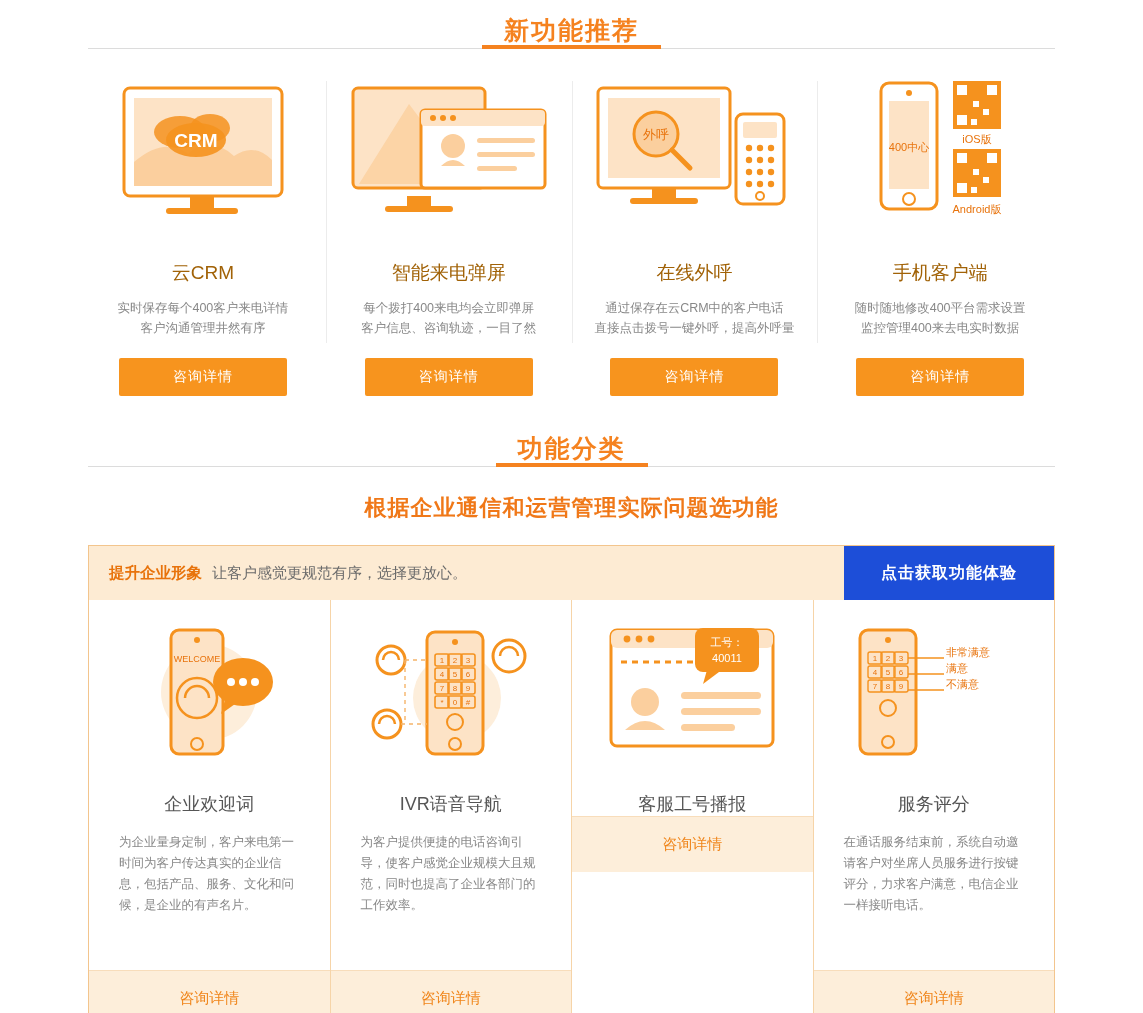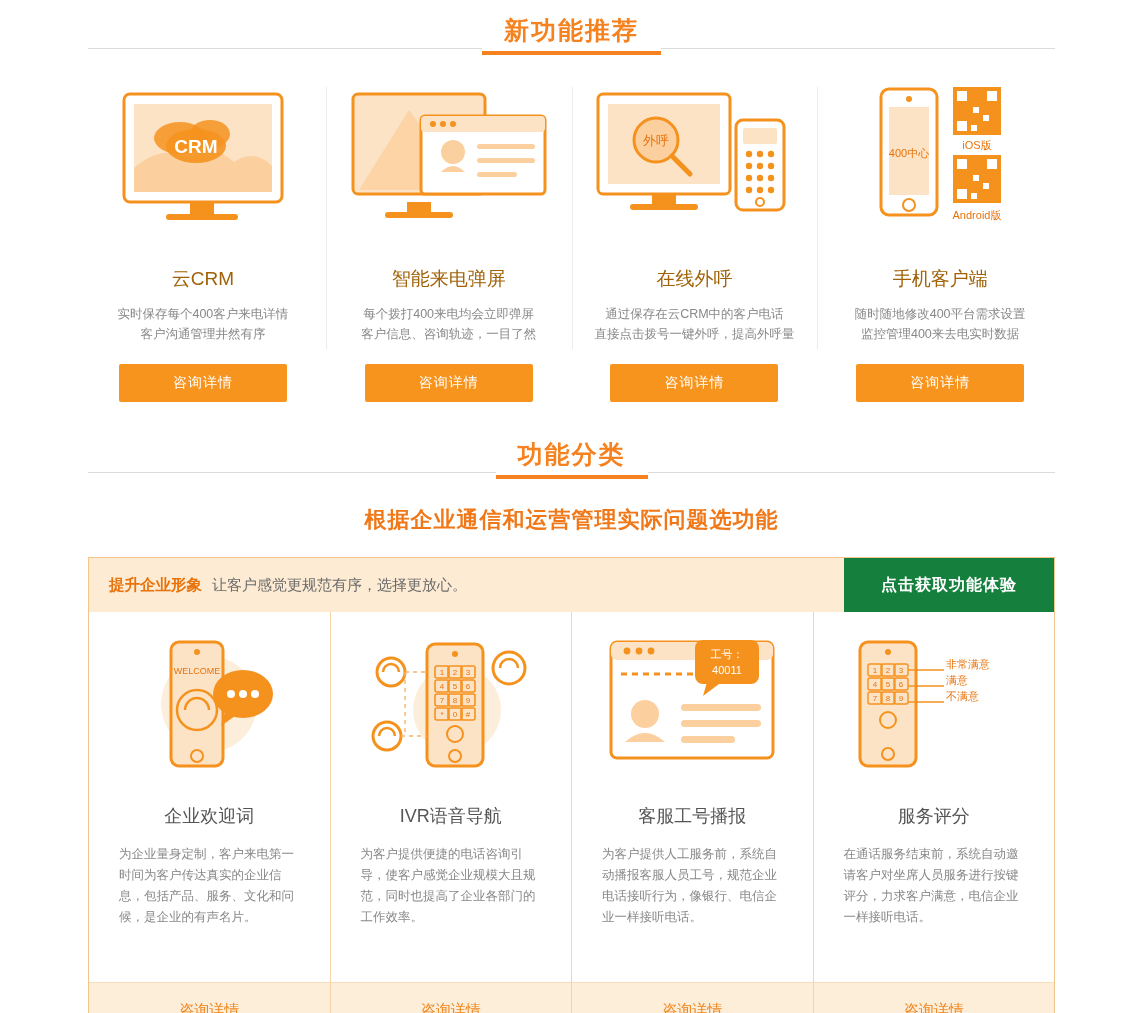--- a/index.html
+++ b/index.html
@@ -25,21 +25,21 @@
     height:1px;
     background:#dcdcdc;
   }
   .section-head .title {
     position:relative;
     display:inline-block;
     font-size:25px;
     font-weight:bold;
     color:#f5821f;
     letter-spacing:2px;
-    padding-bottom:8px;
+    padding-bottom:2px;
     background:#fff;
     z-index:2;
     padding-left:22px; padding-right:22px;
   }
   .section-head .title:after {
     content:"";
     position:absolute;
     left:0; right:0; bottom:0;
     height:4px;
     background:#f5821f;
@@ -123,21 +123,21 @@
     display:flex;
     align-items:center;
     padding-left:20px;
     font-size:15px;
     color:#6b6b6b;
     text-align:center;
   }
   .cat-top-left b { color:#e8730c; font-weight:bold; margin-right:10px; font-size:15.5px;}
   .cat-top-right {
     width:210px;
-    background:#15803d;
+    background:#1d4ed8;
     color:#fff;
     font-size:16px;
     font-weight:bold;
     display:flex;
     align-items:center;
     justify-content:center;
     letter-spacing:1px;
     cursor:pointer;
   }
   .cat-body {
@@ -422,21 +422,20 @@
           <rect x="84" y="78" width="80" height="7" rx="3.5" fill="#fbcf9e"></rect>
           <rect x="84" y="94" width="80" height="7" rx="3.5" fill="#fbcf9e"></rect>
           <rect x="84" y="110" width="54" height="7" rx="3.5" fill="#fbcf9e"></rect>
           <rect x="98" y="14" width="64" height="44" rx="8" fill="#f5921e"></rect>
           <path d="M110 56 L106 70 L122 58 Z" fill="#f5921e"></path>
           <text x="130" y="32" font-size="11" font-family="Liberation Sans, sans-serif" fill="#fff" text-anchor="middle">工号：</text>
           <text x="130" y="48" font-size="11" font-family="Liberation Sans, sans-serif" fill="#fff" text-anchor="middle">40011</text>
         </svg>
       </div>
       <div class="cat-name">客服工号播报</div>
-      <div class="cat-desc">为客户提供人工服务前，系统自动播报客服人员工号，规范企业电话接听行为，像银行、电信企业一样接听电话。</div>
       <div class="cat-foot">咨询详情</div>
     </div>
 
     <div class="cat-col">
       <div class="cat-art">
         <svg width="200" height="160" viewBox="0 0 200 160">
           <rect x="26" y="16" width="56" height="124" rx="8" fill="#fde3c6" stroke="#f5921e" stroke-width="3"></rect>
           <circle cx="54" cy="26" r="3" fill="#f5921e"></circle>
           <g fill="none" stroke="#f5921e" stroke-width="1.4">
             <rect x="34" y="38" width="14" height="12" rx="2"></rect>

